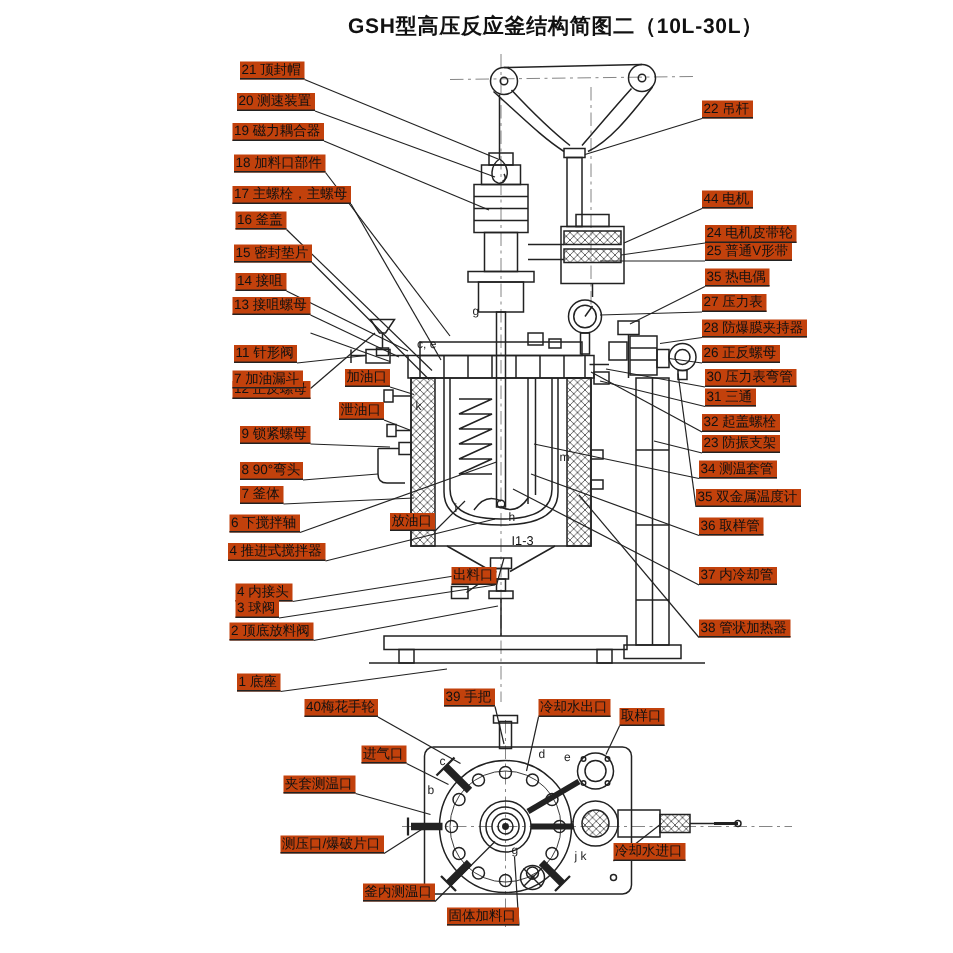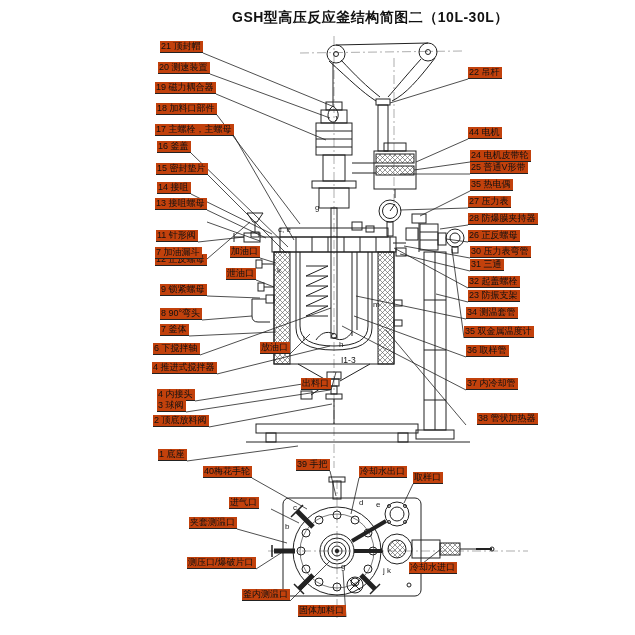--- a/index.html
+++ b/index.html
@@ -299,30 +299,30 @@
       <div class="part-label" style="left: 468px; top: 213px;">28 防爆膜夹持器</div>
       <div class="part-label" style="left: 468px; top: 230px;">26 正反螺母</div>
       <div class="part-label" style="left: 470px; top: 246px;">30 压力表弯管</div>
       <div class="part-label" style="left: 470px; top: 259px;">31 三通</div>
       <div class="part-label" style="left: 468px; top: 276px;">32 起盖螺栓</div>
       <div class="part-label" style="left: 468px; top: 290px;">23 防振支架</div>
       <div class="part-label" style="left: 466px; top: 307px;">34 测温套管</div>
       <div class="part-label" style="left: 464px; top: 326px;">35 双金属温度计</div>
       <div class="part-label" style="left: 466px; top: 345px;">36 取样管</div>
       <div class="part-label" style="left: 466px; top: 378px;">37 内冷却管</div>
-      <div class="part-label" style="left: 466px; top: 413px; margin-left: 11px;">38 管状加热器</div>
+      <div class="part-label" style="left: 466px; top: 413px;">38 管状加热器</div>
       <div class="part-label" style="left: 230px; top: 246px;">加油口</div>
       <div class="part-label" style="left: 226px; top: 268px;">泄油口</div>
       <div class="part-label" style="left: 260px; top: 342px;">放油口</div>
       <div class="part-label" style="left: 301px; top: 378px;">出料口</div>
       <div class="part-label" style="left: 203px; top: 466px;">40梅花手轮</div>
       <div class="part-label" style="left: 296px; top: 459px;">39 手把</div>
       <div class="part-label" style="left: 359px; top: 466px;">冷却水出口</div>
       <div class="part-label" style="left: 413px; top: 472px;">取样口</div>
-      <div class="part-label" style="left: 229px; top: 497px;">进气口</div>
+      <div class="part-label" style="left: 241px; top: 497px;">进气口</div>
       <div class="part-label" style="left: 189px; top: 517px;">夹套测温口</div>
       <div class="part-label" style="left: 187px; top: 557px;">测压口/爆破片口</div>
       <div class="part-label" style="left: 409px; top: 562px;">冷却水进口</div>
       <div class="part-label" style="left: 242px; top: 589px;">釜内测温口</div>
       <div class="part-label" style="left: 298px; top: 605px;">固体加料口</div>
       <span class="letter" style="left: 278px; top: 225px;">c, e</span>
       <span class="letter" style="left: 315px; top: 203px;">g</span>
       <span class="letter" style="left: 277px; top: 266px;">k</span>
       <span class="letter" style="left: 373px; top: 300px;">m</span>
       <span class="letter" style="left: 303px; top: 334px;">i</span>

